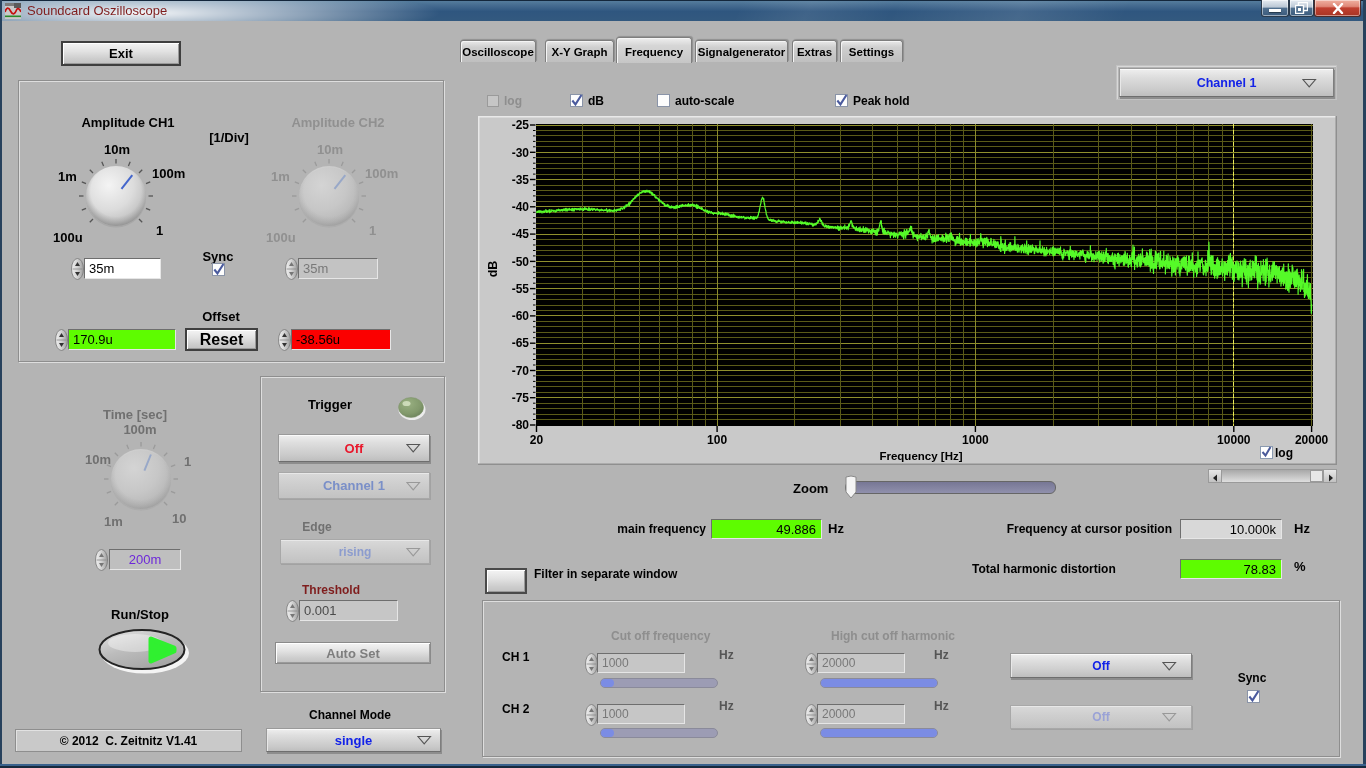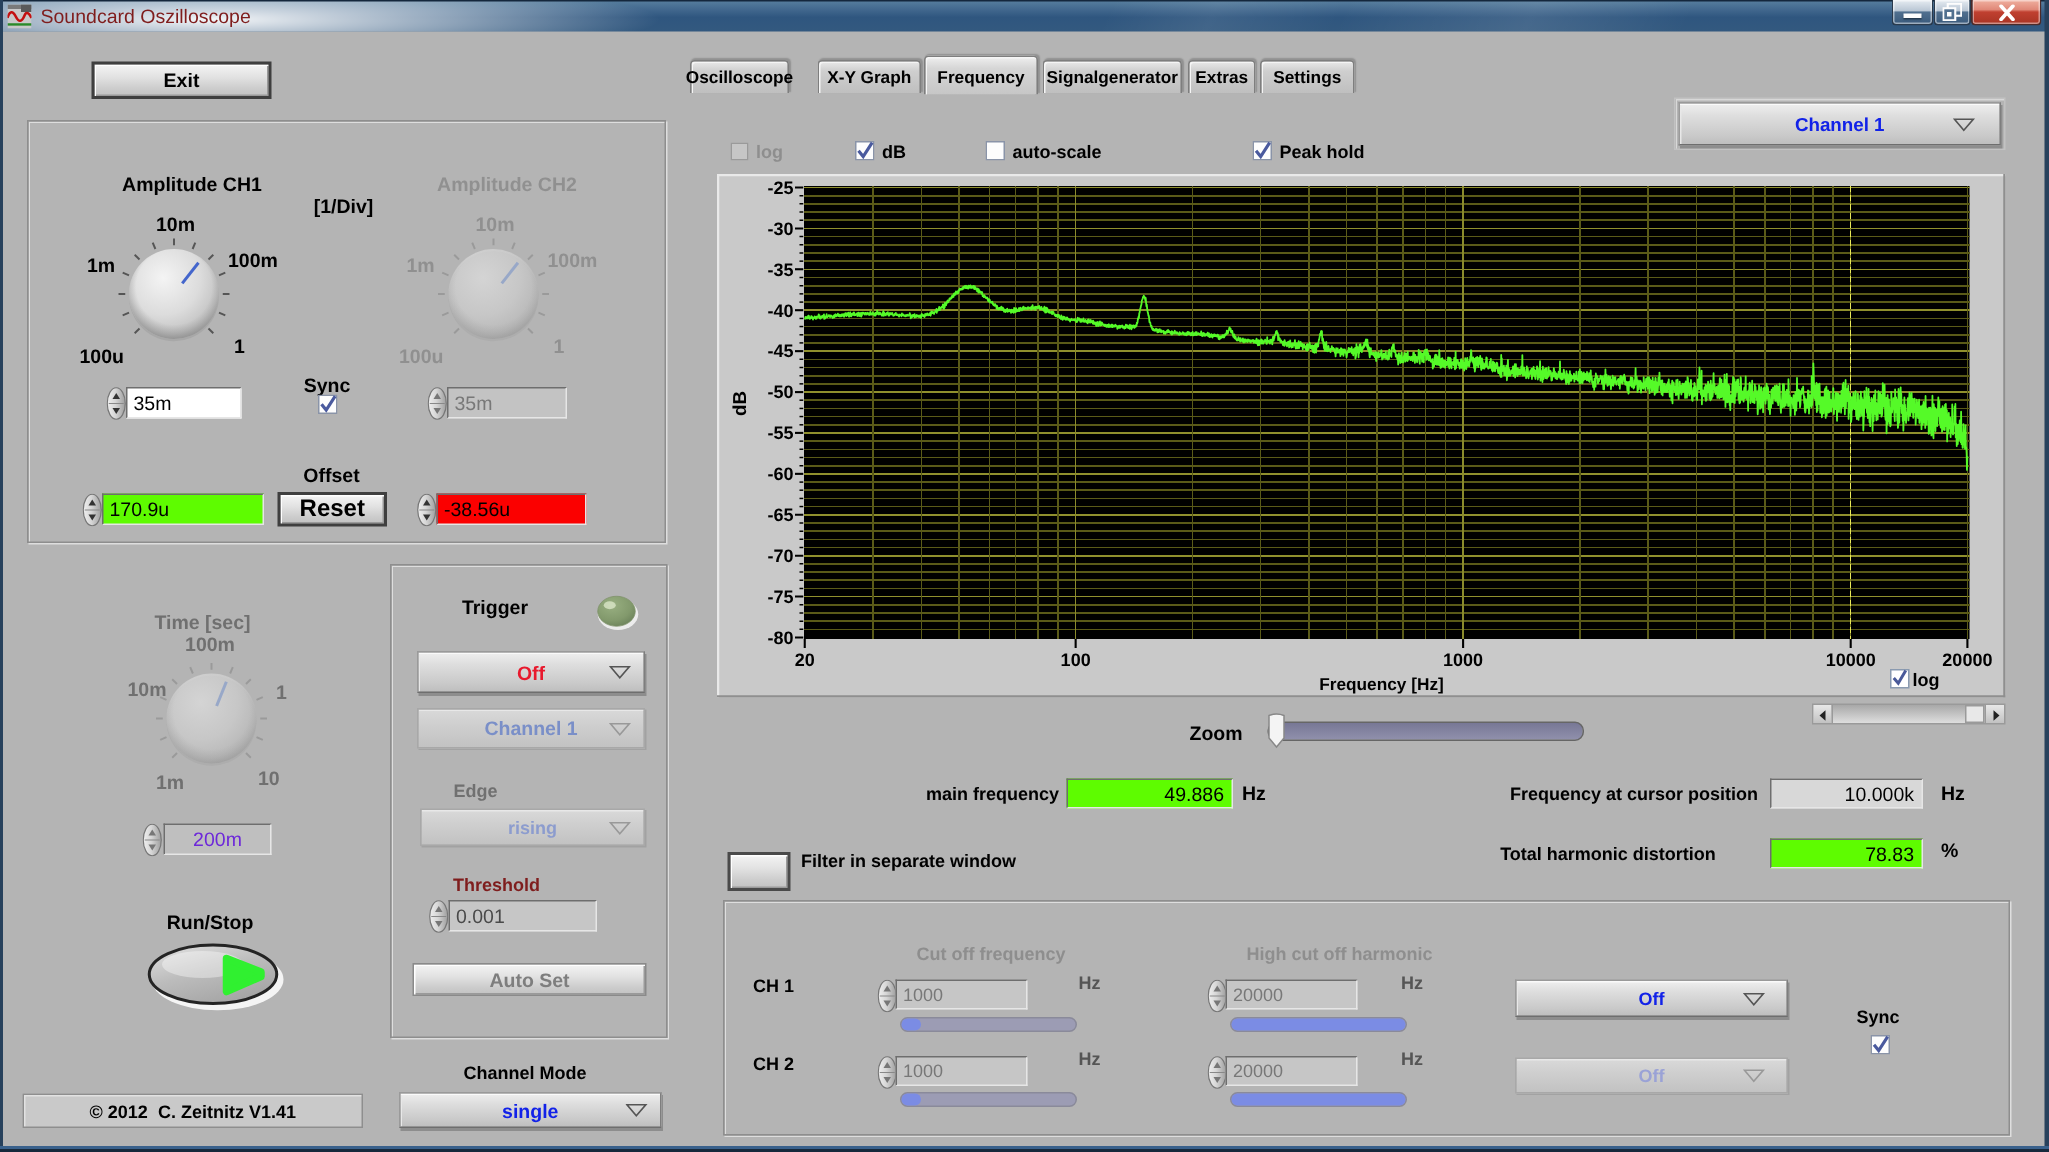--- a/index.html
+++ b/index.html
@@ -307,21 +307,21 @@
 <div class="field" style="left:299px;top:600px;width:99px;height:21px;background:#c6c6c6;font-size:13px;color:#4a4a4a;padding-left:4px">0.001</div>
 <div class="btn" style="left:275px;top:642px;width:156px;height:22px;font-size:13px;color:#7e7e7e;border-color:#8a8a8a">Auto Set</div>
 
 <div class="lbl c" style="left:290px;top:708px;width:120px;font-size:12px">Channel Mode</div>
 <div class="drop" style="left:266px;top:728px;width:175px;height:24px;font-size:13px;color:#1222e8">single<span class="dtri"><svg width="15" height="10" viewBox="0 0 15 10" xmlns="http://www.w3.org/2000/svg">
         <path d="M1 1.5 H13.5 L7.2 8.8 Z" fill="none" stroke="#555" stroke-width="1.1"></path>
       </svg></span></div>
 
 <div class="abs" style="left:15px;top:729px;width:227px;height:23px;background:#c9c9c9;border:1px solid #8e8e8e;box-shadow:inset 1px 1px 0 #e2e2e2;display:flex;align-items:center;justify-content:center;font-weight:bold;font-size:12px">© 2012&nbsp;&nbsp;C. Zeitnitz V1.41</div>
 
-<div class="tab" style="left:460px;top:40px;width:66px;height:22px">Oscilloscope</div>
+<div class="tab" style="left:460px;top:40px;width:76px;height:22px">Oscilloscope</div>
 <div class="tab" style="left:545px;top:40px;width:69px;height:22px">X-Y Graph</div>
 <div class="tab" style="left:695px;top:40px;width:93px;height:22px">Signalgenerator</div>
 <div class="tab" style="left:792px;top:40px;width:45px;height:22px">Extras</div>
 <div class="tab" style="left:840px;top:40px;width:63px;height:22px">Settings</div>
 <div class="tab" style="left:616px;top:37px;width:76px;height:26px;background:linear-gradient(180deg,#efefef,#d6d6d6 30%,#c6c6c6);z-index:3;padding-top:3px">Frequency</div>
 
 <svg class="abs" style="left:487px;top:95px" width="12" height="12" xmlns="http://www.w3.org/2000/svg">
     <rect x="0.5" y="0.5" width="11" height="11" fill="#c6c6c6" stroke="#9a9a9a"></rect>
   </svg>
 <div class="lbl" style="left:504px;top:94px;font-size:12px;color:#8e8e8e">log</div>
@@ -543,21 +543,21 @@
 <svg class="abs" style="left:843px;top:475px" width="16" height="25" xmlns="http://www.w3.org/2000/svg">
     <path d="M3 2 Q8 0 13 2 L13 17 L8 23 L3 17 Z" fill="#f4f4f4" stroke="#888" stroke-width="1"></path>
   </svg>
 
 <div class="lbl" style="left:556px;top:522px;width:150px;text-align:right;font-size:12px">main frequency</div>
 <div class="field" style="left:711px;top:519px;width:111px;height:20px;background:#5efc00;font-size:13px;justify-content:flex-end;padding-right:5px">49.886</div>
 <div class="lbl" style="left:828px;top:521px;font-size:13px">Hz</div>
 <div class="lbl" style="left:972px;top:522px;width:200px;text-align:right;font-size:12px">Frequency at cursor position</div>
 <div class="field" style="left:1180px;top:519px;width:102px;height:20px;background:#d8d8d8;font-size:13px;justify-content:flex-end;padding-right:5px">10.000k</div>
 <div class="lbl" style="left:1294px;top:521px;font-size:13px">Hz</div>
-<div class="lbl" style="left:972px;top:562px;width:200px;text-align:center;font-size:12px">Total harmonic distortion</div>
+<div class="lbl" style="left:972px;top:562px;width:200px;text-align:left;font-size:12px">Total harmonic distortion</div>
 <div class="field" style="left:1180px;top:559px;width:102px;height:20px;background:#5efc00;font-size:13px;justify-content:flex-end;padding-right:5px">78.83</div>
 <div class="lbl" style="left:1294px;top:559px;font-size:13px">%</div>
 
 <div class="btn" style="left:485px;top:568px;width:42px;height:26px;border-width:2px;border-color:#4a4a4a"></div>
 <div class="lbl" style="left:534px;top:567px;font-size:12px">Filter in separate window</div>
 
 <div class="gbox" style="left:482px;top:600px;width:858px;height:157px"></div>
 <div class="lbl" style="left:611px;top:629px;font-size:12px;color:#8e8e8e">Cut off frequency</div>
 <div class="lbl" style="left:831px;top:629px;font-size:12px;color:#8e8e8e">High cut off harmonic</div>
 <div class="lbl" style="left:502px;top:650px;font-size:12px">CH 1</div>

